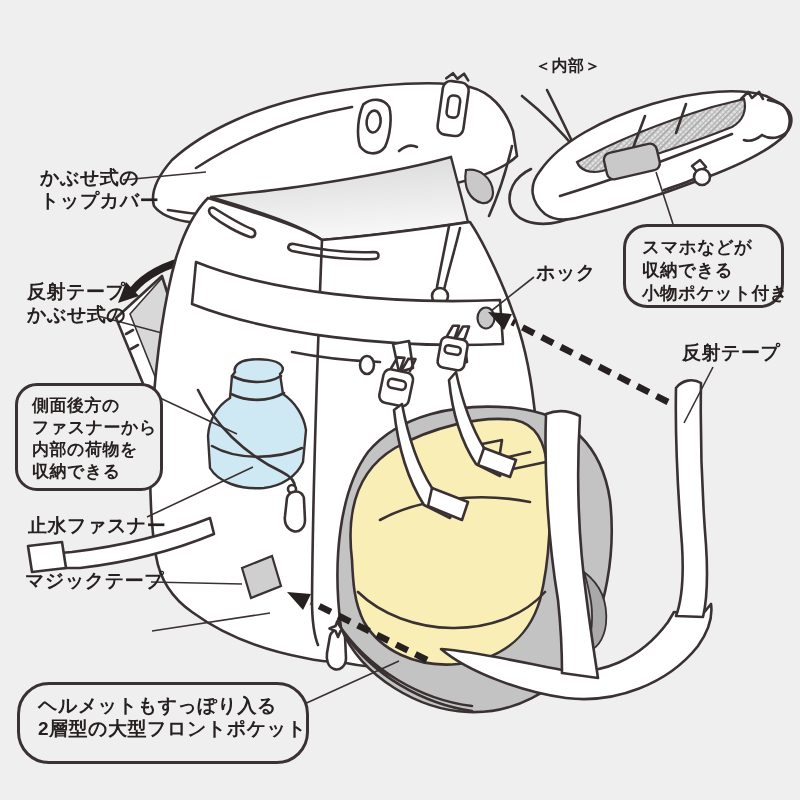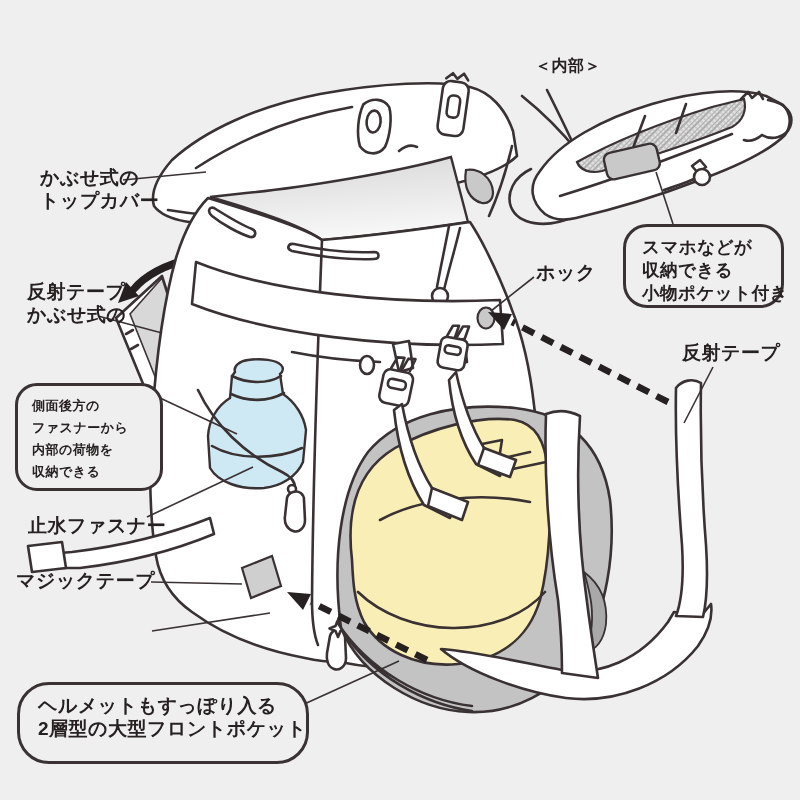--- a/index.html
+++ b/index.html
@@ -6,27 +6,27 @@
   body{background:var(--c-background,#efefef);font-family:"Liberation Sans","DejaVu Sans",sans-serif}
   .stage{position:relative;width:800px;height:800px;background:var(--c-background,#efefef);overflow:hidden}
   .stage svg{position:absolute;left:0;top:0}
   .ln{fill:none;stroke:var(--c-line,#3a3132);stroke-width:2.6;stroke-linecap:round;stroke-linejoin:round}
   .wf{fill:#ffffff;stroke:var(--c-line,#3a3132);stroke-width:2.6;stroke-linejoin:round;stroke-linecap:round}
   .thin{stroke-width:1.6;stroke-linecap:butt}
   .dash{fill:none;stroke:var(--c-arrow,#262021);stroke-width:6.5;stroke-dasharray:13 8.5;stroke-linecap:butt}
   .ah{fill:var(--c-arrow,#262021);stroke:none}
   .label{position:absolute;color:var(--c-text,#272020);font-weight:700;font-size:19px;line-height:23px;white-space:nowrap;letter-spacing:.5px}
   .note-box{position:absolute;box-sizing:border-box;border:3px solid var(--c-line,#3a3132);background:var(--c-background,#efefef);color:var(--c-text,#272020);font-weight:700;white-space:nowrap;letter-spacing:.5px}
-  #box-side{left:15px;top:383px;width:148px;height:108px;border-radius:22px;padding:9px 0 11px 14px;font-size:13px;line-height:22px}
+  #box-side{left:15px;top:383px;width:148px;height:108px;border-radius:22px;padding:9px 0 11px 14px;font-size:17px;line-height:22px}
   #box-helmet{left:17px;top:682px;width:292px;height:82px;border-radius:32px;padding:9px 0 0 18px;font-size:19px;line-height:23px}
   #box-phone{left:623px;top:224px;width:161px;height:84px;border-radius:24px;padding:9px 11px 0 16px;font-size:17.5px;line-height:23px}
   #lbl-top-cover{left:40px;top:166px}
   #lbl-pc{left:27px;top:280px}
   #lbl-water{left:28px;top:514px}
-  #lbl-velcro{left:16px;top:569px}
+  #lbl-velcro{left:25px;top:569px}
   #lbl-studs{left:25px;top:608px;line-height:22px}
   #lbl-interior{left:535px;top:54px;font-size:16px}
   #lbl-hook{left:536px;top:261px}
   #lbl-tape{left:682px;top:341px}
 </style>
 </head>
 <body>
 
 <div class="stage">
 

